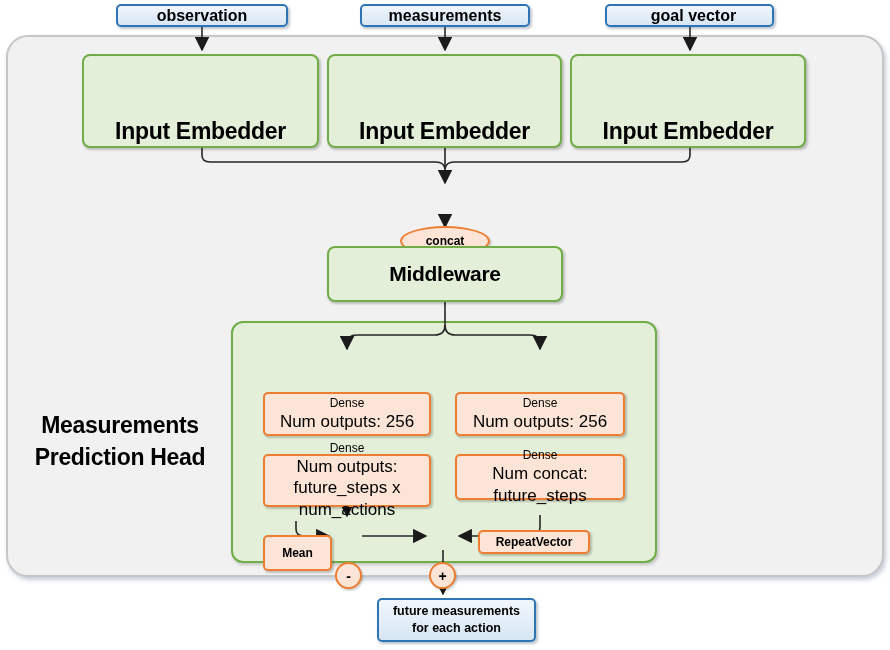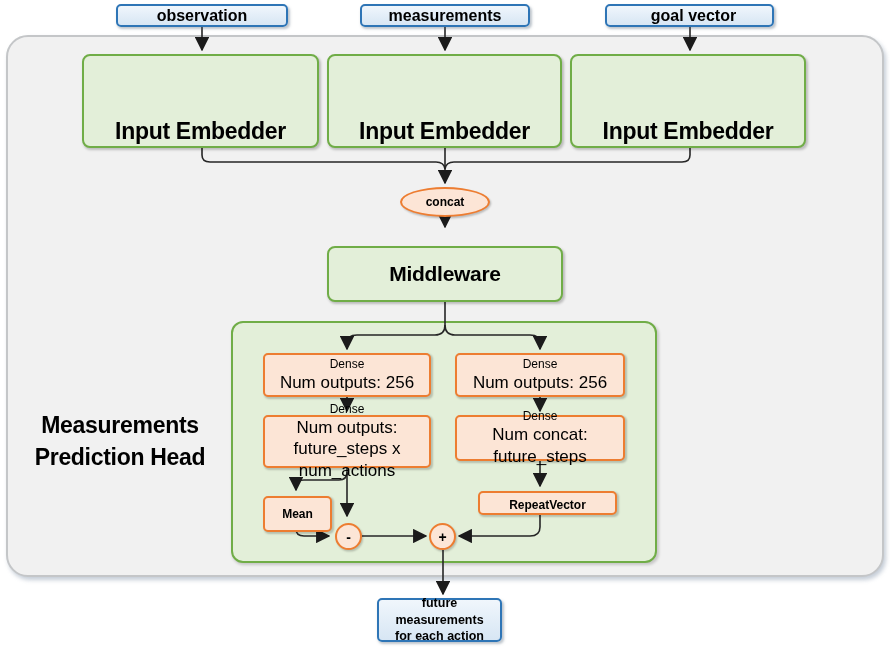--- a/index.html
+++ b/index.html
@@ -28,20 +28,21 @@
   .green {
     background:var(--green-fill);
     border:2.5px solid var(--green-border); border-radius:8px;
     font-weight:bold;
     box-shadow:1.5px 2px 2.5px rgba(0,0,0,0.22);
   }
   .orange {
     background:var(--orange-fill);
     border:2.3px solid var(--orange-border); border-radius:5px;
     box-shadow:1.2px 1.6px 2px rgba(0,0,0,0.2);
+    margin-top:39px;
   }
   .container-gray {
     position:absolute; box-sizing:border-box;
     left:6px; top:35px; width:878px; height:542px;
     background:var(--container-fill);
     border:2.5px solid var(--container-border); border-radius:22px;
     box-shadow:2px 3px 4px rgba(110,130,155,0.4);
     z-index:0;
   }
   .container-green {
@@ -168,29 +169,29 @@
     <div class="ds">future_steps x num_actions</div>
   </div>
   <div class="node orange dense" style="left:455px; top:415px; width:170px; height:46px;">
     <div class="dt">Dense</div>
     <div class="ds">Num concat: future_steps</div>
   </div>
 
   <div class="node orange smallbox" style="left:263px; top:496px; width:69px; height:36px;">
     <span>Mean</span>
   </div>
-  <div class="node orange smallbox" style="left:478px; top:491px; width:139px; height:24px;justify-content:flex-end;">
+  <div class="node orange smallbox" style="left:478px; top:491px; width:112px; height:24px;">
     <span>RepeatVector</span>
   </div>
 
   <div class="node orange opcircle" style="left:335px; top:523px; width:27px; height:27px;">
     <span>-</span>
   </div>
   <div class="node orange opcircle" style="left:429px; top:523px; width:27px; height:27px;">
     <span>+</span>
   </div>
 
-  <div class="node blue outbox" style="left:377px; top:598px; width:125px; height:44px;">
+  <div class="node blue outbox" style="left:377px; top:598px; width:159px; height:44px;">
     <div>future measurements</div>
     <div>for each action</div>
   </div>
 
 </div>
 
 </body></html>

